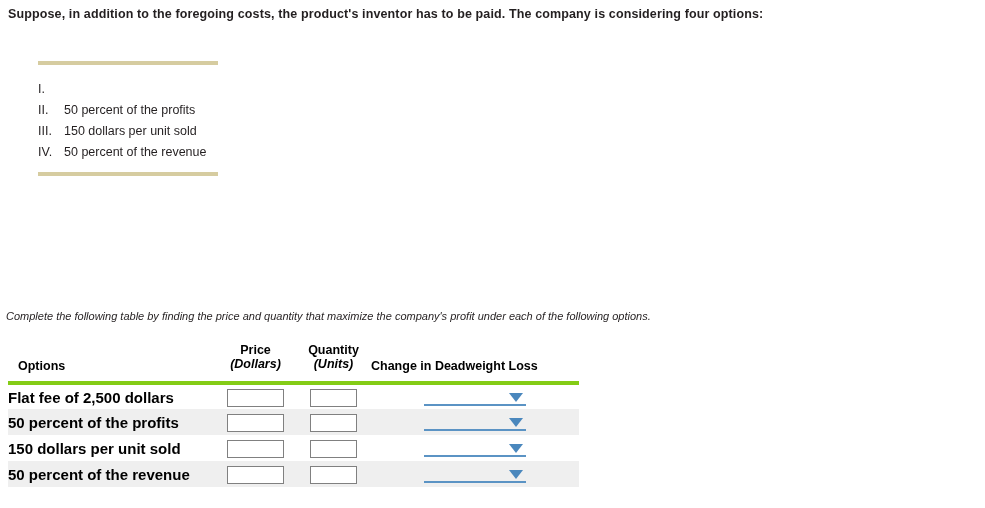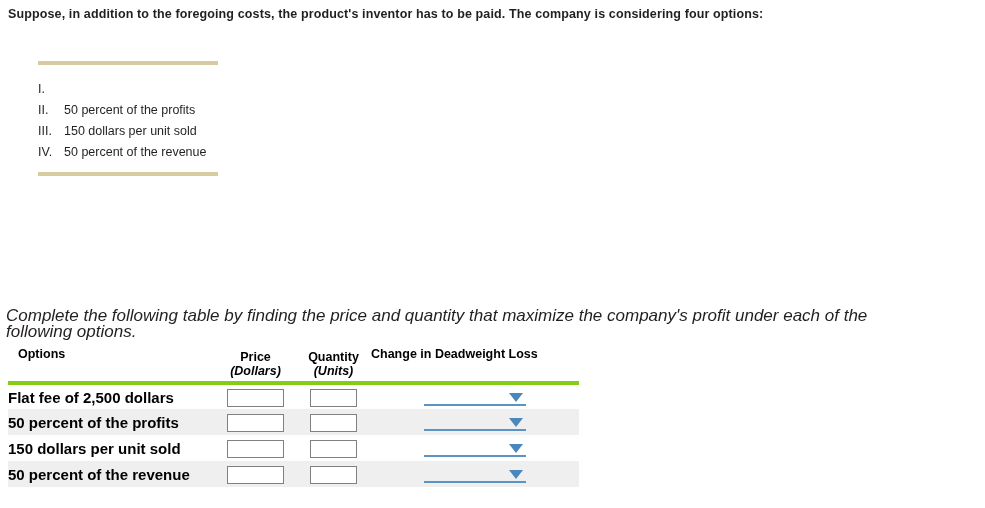--- a/index.html
+++ b/index.html
@@ -65,21 +65,21 @@
   .opt-text {
     flex: 1 1 auto;
   }
 
   
   .instruction {
     position: absolute;
     left: 6px;
     top: 308px;
     width: 900px;
-    font-size: 17px;
+    font-size: 11px;
     font-style: italic;
     line-height: 16px;
     color: #231f20;
   }
 
   
   .answer-table {
     position: absolute;
     left: 8px;
     top: 340px;
@@ -105,24 +105,24 @@
   }
   .hdr-stack {
     display: flex;
     flex-direction: column;
     justify-content: flex-end;
     height: 41px;
   }
   .hdr-unit {
     font-style: italic;
     font-weight: bold;
-    padding-bottom: 3px;
+    padding-bottom: 10px;
   }
   .hdr-main {
-    padding-bottom: 20px;
+    padding-bottom: 8px;
   }
   .th-options {
     text-align: left;
     padding-left: 10px !important;
   }
   .th-center { text-align: center; }
   .th-dwl    { text-align: left; }
 
   .tbl tbody tr { height: 26px; }
   .tbl tbody tr.alt { background: #efefef; }

